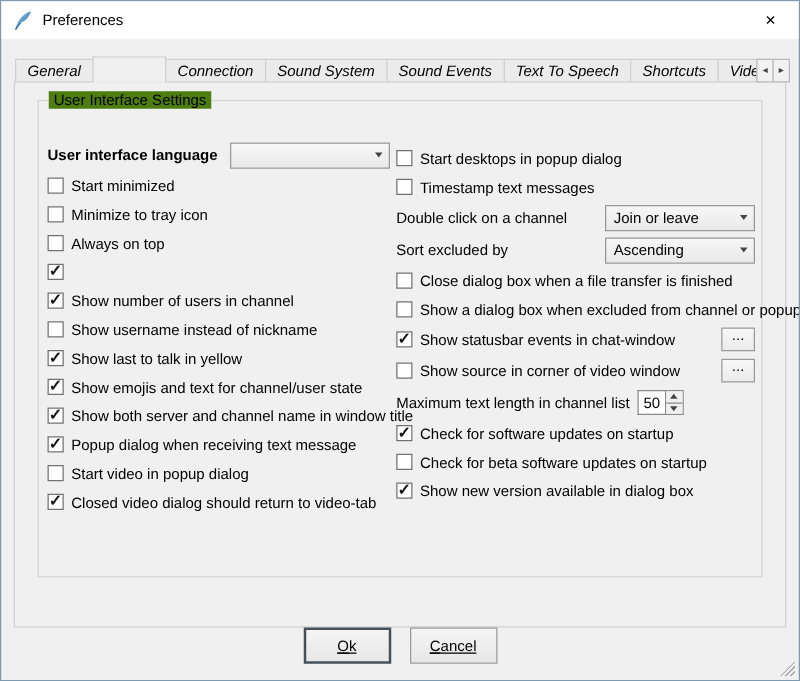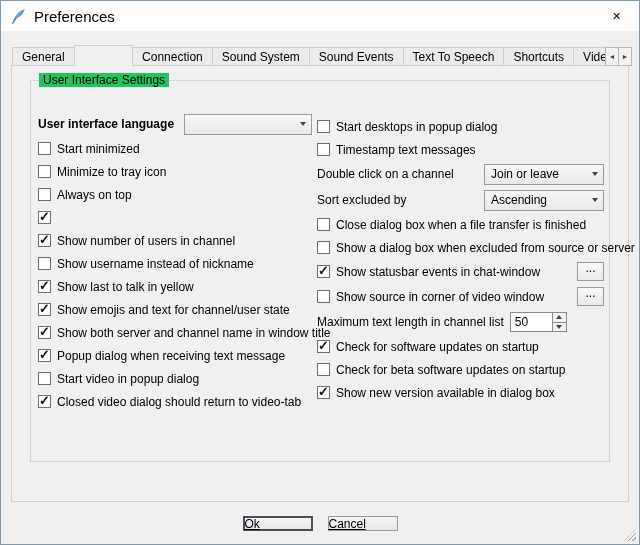--- a/index.html
+++ b/index.html
@@ -5,61 +5,61 @@
   html,body { margin:0; padding:0; background:#fff; }
   .window {
     position:relative; width:638px; height:543px;
     border:1px solid #7e99b0; background:#f0f0f0;
     font-family:"Liberation Sans", sans-serif; font-size:12px; color:#000;
     overflow:hidden;
   }
   
   .titlebar { height:30px; background:#fff; display:flex; align-items:center; }
   .app-icon { width:17px; height:17px; margin:0 7px 0 9px; flex:none; }
-  .title-text { font-size:15px; }
+  .title-text { font-size:12px; }
   .close-btn { margin-left:auto; width:45px; height:30px; display:flex; align-items:center; justify-content:center; font-size:11px; color:#000; cursor:default; }
   
-  .tabstrip { position:absolute; left:11px; top:44px; right:24px; height:21px; display:flex; overflow:hidden; z-index:2; }
+  .tabstrip { position:absolute; left:11px; top:44px; right:24px; height:21px; display:flex; overflow:hidden; z-index:2;font-style:italic; }
   .tab { box-sizing:border-box; height:19px; margin-top:2px; margin-right:-1px; padding:2px 9px 0; border:1px solid #d0d0d0; background:#ebebeb; white-space:nowrap; z-index:2; }
   .tab.active { margin-top:0; height:22px; padding-top:20px; background:#f0f0f0; border-bottom:none; z-index:3; }
   .tab-scroll { position:absolute; right:7px; top:46px; height:19px; display:flex; z-index:4; }
   .tab-scroll .sbtn { box-sizing:border-box; width:14px; height:19px; border:1px solid #b8b8b8; background:#f2f2f2; margin-left:-1px; display:flex; align-items:center; justify-content:center; font-size:7px; color:#444; }
   
   .pane { position:absolute; left:10px; right:10px; top:64px; bottom:42px; border:1px solid #d0d0d0; background:#f0f0f0; }
   .groupbox { position:absolute; left:18px; top:14px; right:18px; height:380px; border:1px solid #d5d5d5; }
-  .groupbox-title { position:absolute; top:-8px; left:8px; background:#22c55e; padding:0 4px; }
+  .groupbox-title { position:absolute; top:-8px; left:8px; background:#4d7c0f; padding:0 4px; }
   .col { position:absolute; top:14px; }
   .col-left  { left:7px;  width:274px; }
   .col-right { left:286px; right:5px; }
   .row { display:flex; align-items:center; height:23px; white-space:nowrap; }
   .row.tall { height:26px; }
   .lbl { white-space:nowrap; }
   
   .cb { box-sizing:border-box; width:13px; height:13px; border:1px solid #707070; background:#fff; margin-right:6px; flex:none; position:relative; }
   .cb[data-checked="true"]::after { content:"✓"; position:absolute; left:0px; top:-3px; font-size:13px; font-weight:bold; color:#151515; }
   
   .combo { box-sizing:border-box; height:21px; border:1px solid #999; background:linear-gradient(#f7f7f7,#e9e9e9); display:flex; align-items:center; padding-left:6px; flex:none; }
   .combo-lang { width:128px; margin-left:auto; }
   .combo-right { width:120px; margin-left:auto; }
   .combo .arrow-box { margin-left:auto; width:17px; align-self:stretch; display:flex; align-items:center; justify-content:center; }
   .tri-down { width:0; height:0; border-left:3.5px solid transparent; border-right:3.5px solid transparent; border-top:4px solid #444; }
   
   .more-btn { margin-left:auto; box-sizing:border-box; width:27px; height:19px; border:1px solid #9a9a9a; background:linear-gradient(#f8f8f8,#ebebeb); display:flex; align-items:flex-start; justify-content:center; line-height:11px; }
   
   .spin { display:flex; margin-left:6px; height:20px; }
-  .spin-val { box-sizing:border-box; width:42px; border:1px solid #8a8a8a; border-right:none; background:#fff; display:flex; align-items:center; padding-left:4px; }
+  .spin-val { box-sizing:border-box; width:22px; border:1px solid #8a8a8a; border-right:none; background:#fff; display:flex; align-items:center; padding-left:4px; }
   .spin-btns { box-sizing:border-box; width:15px; display:flex; flex-direction:column; border:1px solid #8a8a8a; }
   .spin-b { flex:1; background:#f0f0f0; position:relative; }
   .spin-b + .spin-b { border-top:1px solid #8a8a8a; }
   .spin-b::after { content:""; position:absolute; left:50%; top:50%; transform:translate(-50%,-50%); width:0; height:0; }
   .spin-up::after   { border-left:3px solid transparent; border-right:3px solid transparent; border-bottom:4px solid #444; }
   .spin-down::after { border-left:3px solid transparent; border-right:3px solid transparent; border-top:4px solid #444; }
   
   .footer { position:absolute; left:0; right:0; bottom:13px; display:flex; justify-content:center; gap:15px; }
-  .btn { box-sizing:border-box; width:70px; height:15px; border:1px solid #9a9a9a; background:linear-gradient(#f5f5f5,#e7e7e7); display:flex; align-items:center; justify-content:flex-start;text-decoration:underline; }
+  .btn { box-sizing:border-box; width:70px; height:29px; border:1px solid #9a9a9a; background:linear-gradient(#f5f5f5,#e7e7e7); display:flex; align-items:center; justify-content:center;text-decoration:underline; }
   .btn.default { border:2px solid var(--default-button-border,#46505a); }
   .u { text-decoration:underline; }
   
   .grip { position:absolute; right:3px; bottom:3px; width:12px; height:12px;
           background:repeating-linear-gradient(-45deg, transparent 0 2px, #a6a6a6 2px 3px);
           clip-path:polygon(100% 0, 100% 100%, 0 100%); }
 </style>
 </head>
 <body>
 
@@ -187,21 +187,21 @@
               </span>
           </div>
         </div>
 
         <div class="row">
           <span class="cb" data-checked="false"></span>
           <span class="lbl">Close dialog box when a file transfer is finished</span>
         </div>
         <div class="row">
           <span class="cb" data-checked="false"></span>
-          <span class="lbl">Show a dialog box when excluded from source or server</span>
+          <span class="lbl">Show a dialog box when excluded from channel or popup</span>
         </div>
 
         <div class="row" style="height:25px;">
           <span class="cb" data-checked="true"></span>
           <span class="lbl">Show statusbar events in chat-window</span>
           <span class="more-btn">...</span>
         </div>
         <div class="row" style="height:25px;">
           <span class="cb" data-checked="false"></span>
           <span class="lbl">Show source in corner of video window</span>

